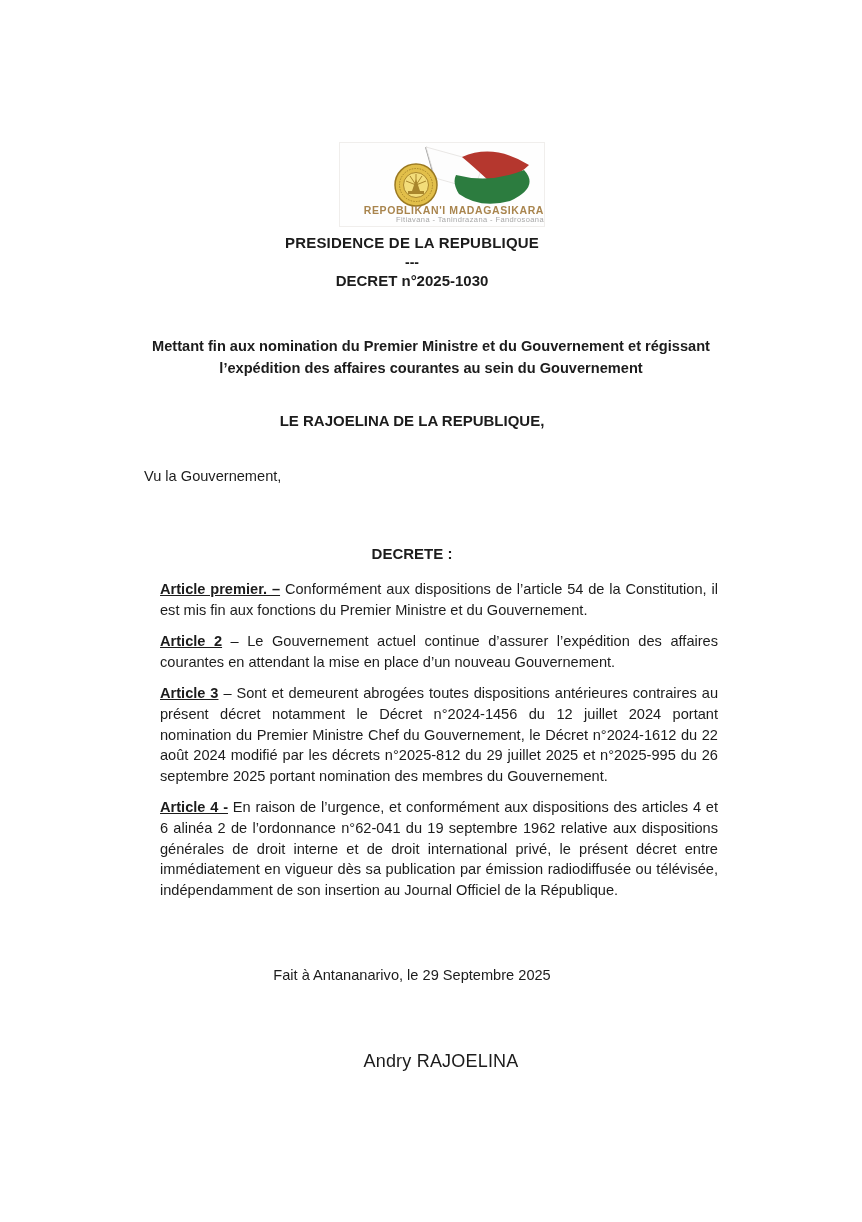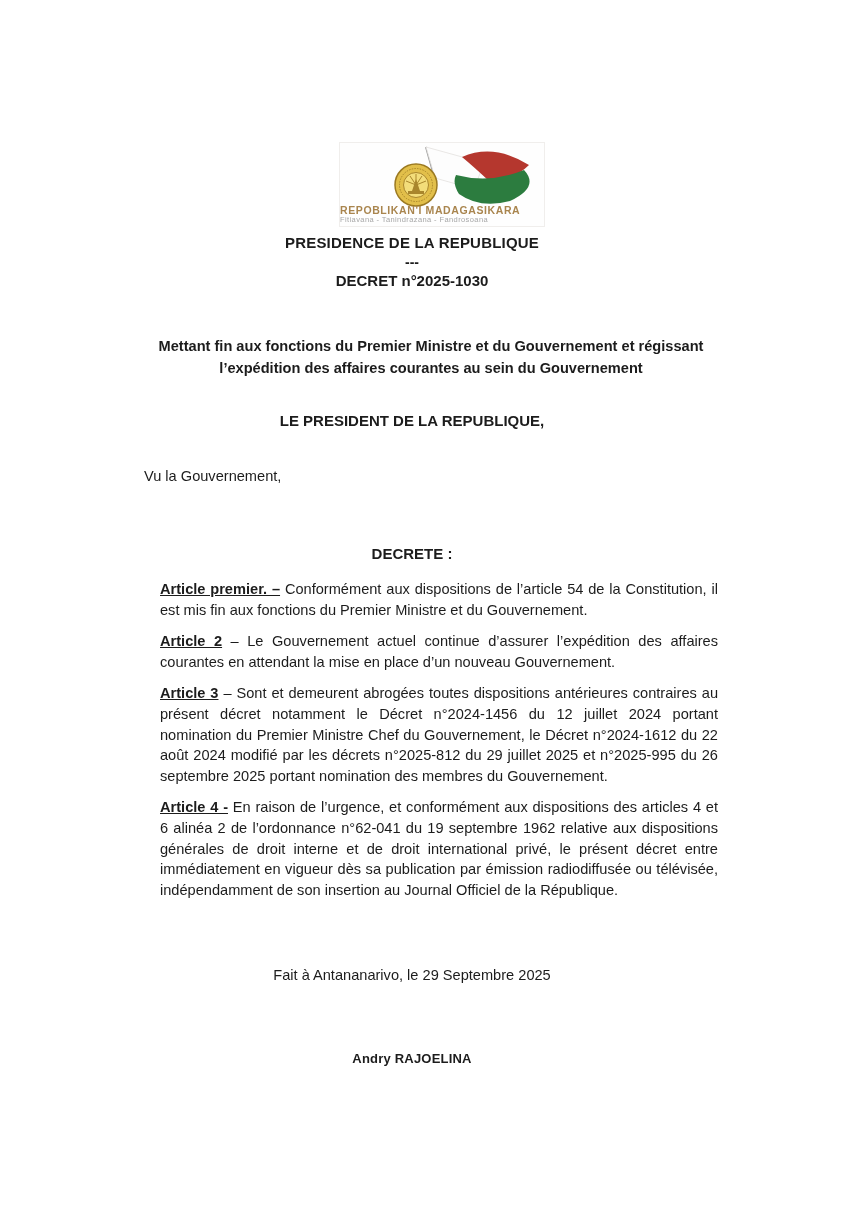--- a/index.html
+++ b/index.html
@@ -14,21 +14,21 @@
   }
 
   
   .logo-block {
     position: absolute;
     left: 339px; top: 142px;
     width: 206px; height: 85px;
     background: #fefefe;
     border: 1px solid #f0eeec;
     box-sizing: border-box;
-    text-align: left;
+    text-align: right;
   }
   .logo-art { display: block; margin: 0 auto; }
   .logo-country {
     font-size: 10.5px;
     font-weight: bold;
     letter-spacing: 0.6px;
     color: #a9854e;
     line-height: 10px;
     margin-top: -2px;
     white-space: nowrap;
@@ -62,21 +62,21 @@
   
   .articles {
     position: absolute; top: 579px; left: 144px; width: 574px;
     font-size: 14.6px; line-height: 20.6px;
   }
   .article { text-align: justify; margin: 0 0 11px 16px; }
   .article-label { font-weight: bold; text-decoration: underline; }
 
   
   .fait-line { top: 939px; font-size: 14.6px; margin-top: 28px; }
-  .signature-line { top: 1051px; font-size: 13px; font-weight: bold; letter-spacing: 0.2px; }
+  .signature-line { top: 1051px; font-size: 18px; font-weight: normal; letter-spacing: 0.2px; padding-left: 29px; }
 </style>
 </head>
 <body>
 
 <div class="page">
 
   <div class="logo-block">
     <svg class="logo-art" width="204" height="64" viewBox="0 0 204 64">
 
       <line x1="86" y1="4" x2="95" y2="36" stroke="#9a9a9a" stroke-width="2"></line>
@@ -104,25 +104,25 @@
     </svg>
     <div class="logo-country">REPOBLIKAN'I MADAGASIKARA</div>
     <div class="logo-motto">Fitiavana - Tanindrazana - Fandrosoana</div>
   </div>
 
   <div class="cline institution">PRESIDENCE DE LA REPUBLIQUE</div>
   <div class="cline separator">---</div>
   <div class="cline decree-num">DECRET n°2025-1030</div>
 
   <div class="doc-title">
-    <div>Mettant fin aux fonctions du Premier Ministre et du Gouvernement et régissant</div>
+    <div>Mettant fin aux nomination du Premier Ministre et du Gouvernement et régissant</div>
     <div>l’expédition des affaires courantes au sein du Gouvernement</div>
   </div>
 
-  <div class="cline president-line">LE PRESIDENT DE LA REPUBLIQUE,</div>
+  <div class="cline president-line">LE RAJOELINA DE LA REPUBLIQUE,</div>
   <div class="vu-line">Vu la Gouvernement,</div>
   <div class="cline decrete-line">DECRETE :</div>
 
   <div class="articles">
     <p class="article"><span class="article-label">Article premier. –</span><span> Conformément aux dispositions de l’article 54 de la Constitution, il est mis fin aux fonctions du Premier Ministre et du Gouvernement.</span></p>
     <p class="article"><span class="article-label">Article 2</span><span> – Le Gouvernement actuel continue d’assurer l’expédition des affaires courantes en attendant la mise en place d’un nouveau Gouvernement.</span></p>
     <p class="article"><span class="article-label">Article 3</span><span> – Sont et demeurent abrogées toutes dispositions antérieures contraires au présent décret notamment le Décret n°2024-1456 du 12 juillet 2024 portant nomination du Premier Ministre Chef du Gouvernement, le Décret n°2024-1612 du 22 août 2024 modifié par les décrets n°2025-812 du 29 juillet 2025 et n°2025-995 du 26 septembre 2025 portant nomination des membres du Gouvernement.</span></p>
     <p class="article"><span class="article-label">Article 4 -</span><span> En raison de l’urgence, et conformément aux dispositions des articles 4 et 6 alinéa 2 de l’ordonnance n°62-041 du 19 septembre 1962 relative aux dispositions générales de droit interne et de droit international privé, le présent décret entre immédiatement en vigueur dès sa publication par émission radiodiffusée ou télévisée, indépendamment de son insertion au Journal Officiel de la République.</span></p>
   </div>
 

